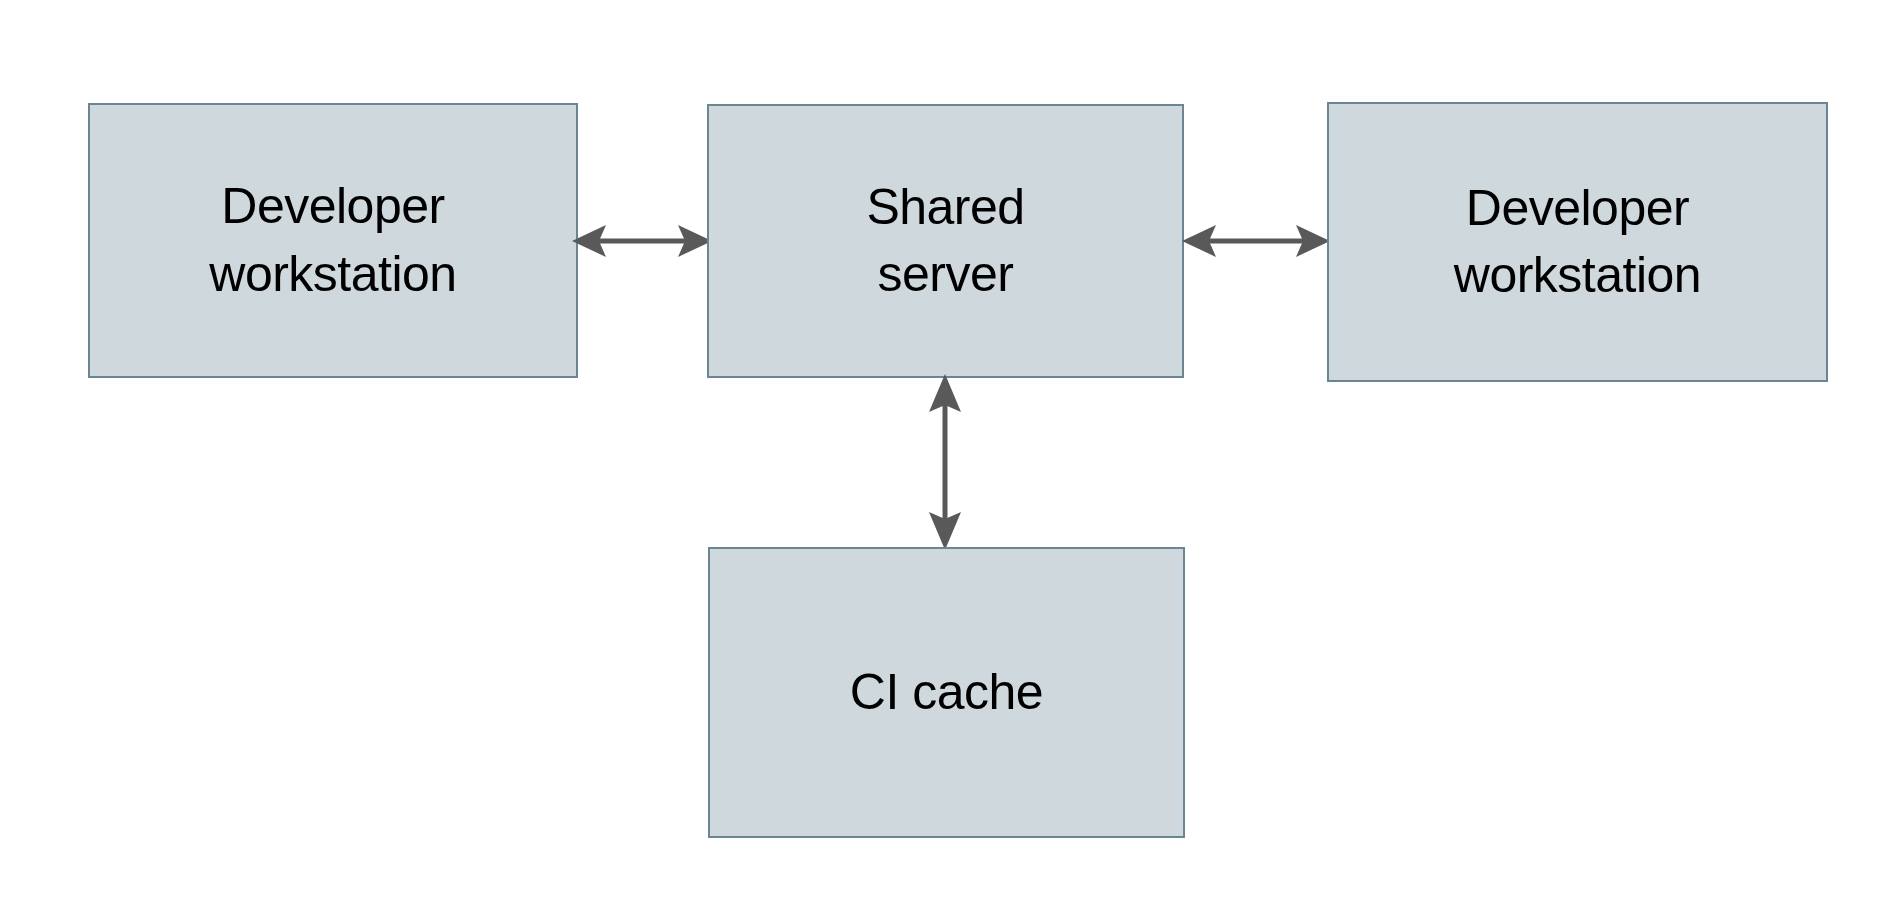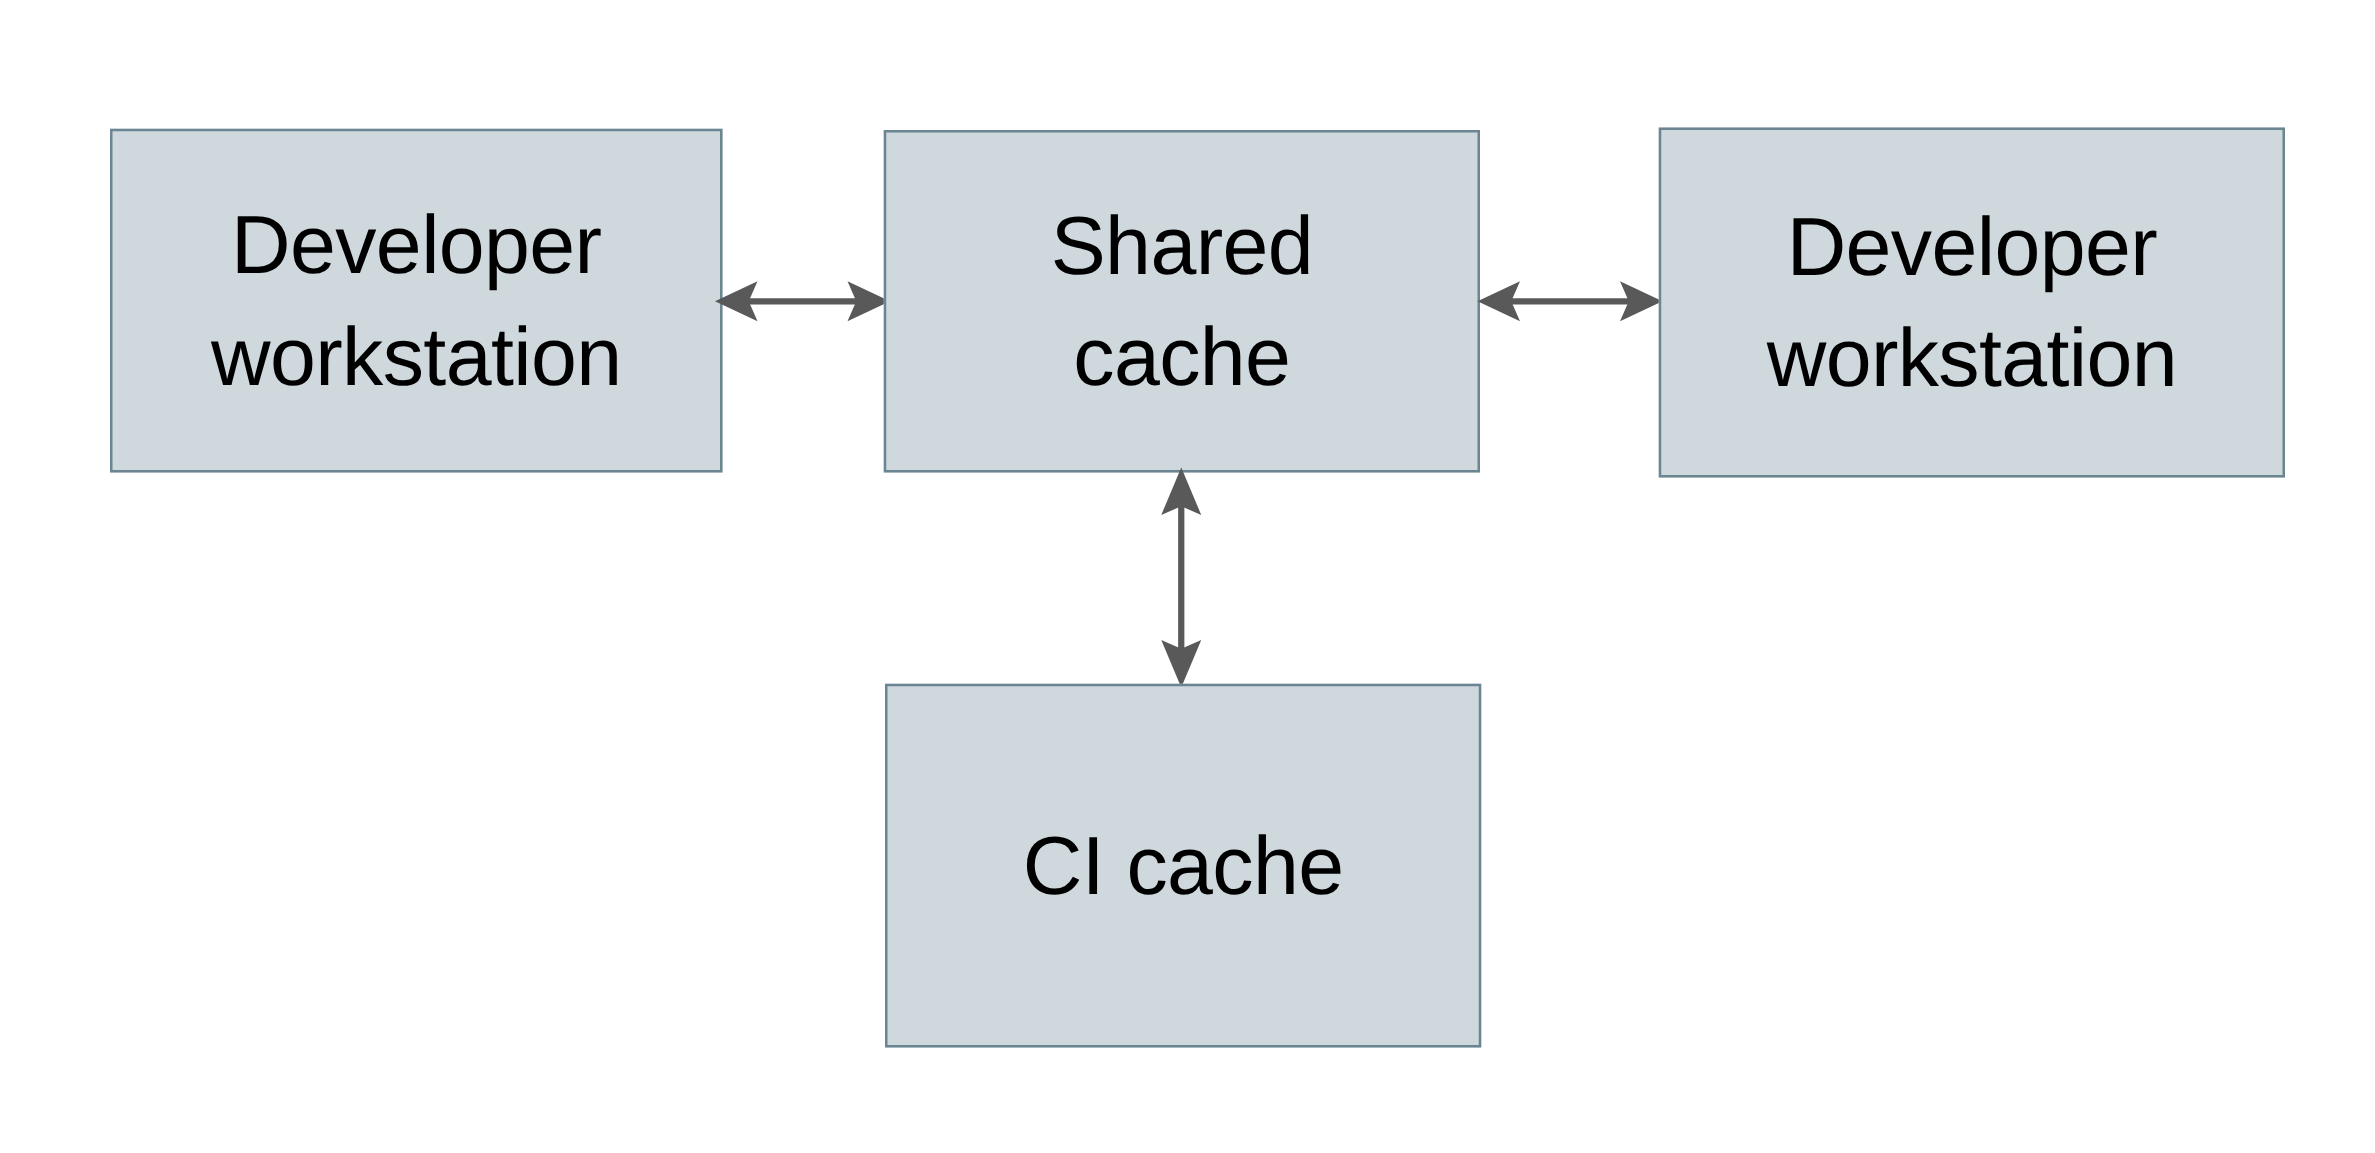--- a/index.html
+++ b/index.html
@@ -24,21 +24,21 @@
     background: #cfd8dc;
     border: 2px solid #6b8592;
     display: flex;
     align-items: center;
     justify-content: center;
     text-align: center;
   }
   .node-label {
     color: #000000;
     font-family: "Liberation Sans", sans-serif;
-    font-size: 66px;
+    font-size: 50px;
     font-weight: 400;
     line-height: 1.35;
     letter-spacing: -0.5px;
     white-space: pre-line;
     padding: 0 6px;
   }
   .node-label.single-line {
     line-height: 1.1;
   }
   
@@ -109,21 +109,21 @@
   </div>
 
   <svg class="connector" id="connector-left" viewBox="0 0 140 60">
     <line class="arrow-stroke" x1="22" y1="30" x2="118" y2="30"></line>
     <polygon class="arrow-head" points="0,30 34,14 27,30 34,46"></polygon>
     <polygon class="arrow-head" points="140,30 106,14 113,30 106,46"></polygon>
   </svg>
 
   <div class="node-box" id="node-shared-cache">
     <span class="node-label">Shared
-cache</span>
+server</span>
   </div>
 
   <svg class="connector" id="connector-right" viewBox="0 0 148 60">
     <line class="arrow-stroke" x1="22" y1="30" x2="126" y2="30"></line>
     <polygon class="arrow-head" points="0,30 34,14 27,30 34,46"></polygon>
     <polygon class="arrow-head" points="148,30 114,14 121,30 114,46"></polygon>
   </svg>
 
   <div class="node-box" id="node-dev-right">
     <span class="node-label">Developer

